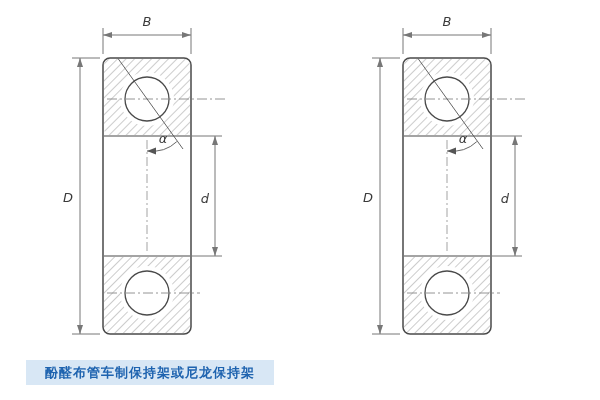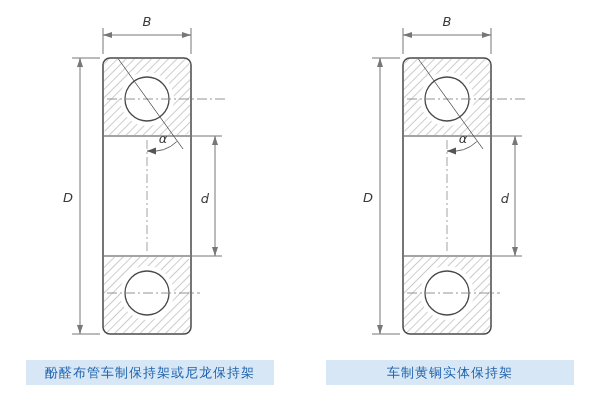--- a/index.html
+++ b/index.html
@@ -12,21 +12,21 @@
   body{
     width:600px;height:400px;overflow:hidden;
     font-family:"DejaVu Sans","Liberation Sans",sans-serif;
   }
   .page{width:600px;height:400px;display:flex;}
   .figure{width:300px;display:flex;flex-direction:column;align-items:center;}
   .figure svg{display:block;margin-top:6px;}
   .caption{
     width:248px;height:25px;margin-top:6px;
     background:var(--caption-bg);color:var(--caption-text);
-    font-size:13px;font-weight:normal;letter-spacing:1px;
+    font-size:13px;font-weight:bold;letter-spacing:1px;
     display:flex;align-items:center;justify-content:center;
     white-space:nowrap;
   }
   .dimlabel{font-size:13px;font-style:italic;fill:#3a3a3a;}
 </style>
 </head>
 <body>
 
 <div class="page">
 
@@ -154,16 +154,15 @@
       <g stroke="#777777" stroke-width="1">
         <line x1="192" y1="130" x2="222" y2="130"></line>
         <line x1="192" y1="250" x2="222" y2="250"></line>
         <line x1="215" y1="130" x2="215" y2="250"></line>
         <polygon points="215,130 212,139 218,139" fill="#777777" stroke="none"></polygon>
         <polygon points="215,250 212,241 218,241" fill="#777777" stroke="none"></polygon>
       </g>
       <text class="dimlabel" x="205" y="197" text-anchor="middle">d</text>
     </svg>
 
-    <div class="caption">车制黄铜实体保持架</div>
   </div>
 
 </div>
 
 </body></html>

